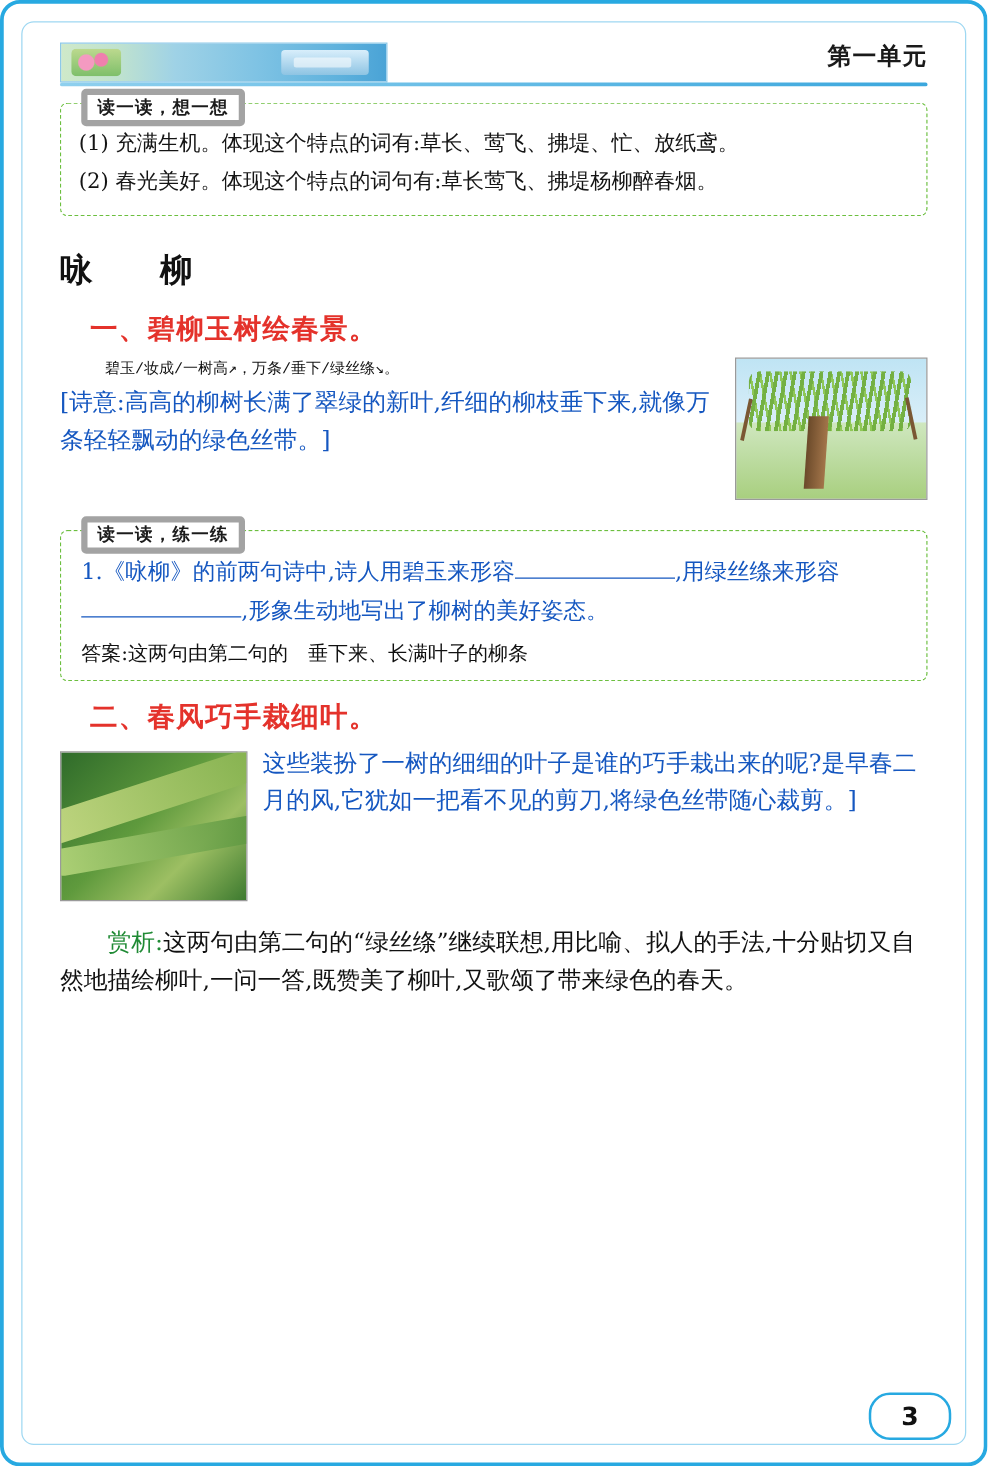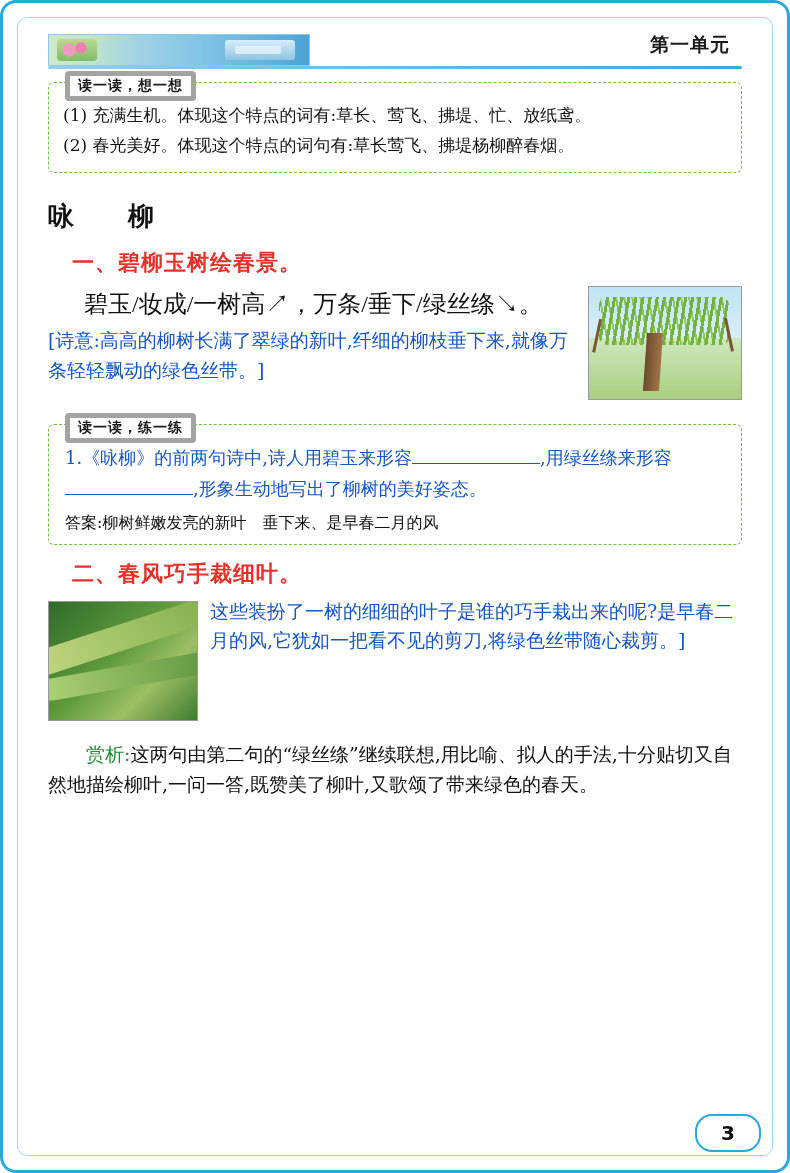--- a/index.html
+++ b/index.html
@@ -44,21 +44,21 @@
   .header-strip .boat{
     position:absolute;right:14px;top:5px;width:70px;height:20px;
     background:linear-gradient(180deg,#d8eefb,#8ec4e3);
     border-radius:3px;
   }
   .header-strip .boat:after{
     content:"";position:absolute;left:10px;top:6px;width:46px;height:8px;
     background:#fff;opacity:.55;border-radius:2px;
   }
   .unit-title{
-    position:absolute;right:12px;top:0;
+    position:absolute;right:0;top:0;
     font-family:"DejaVu Sans","Liberation Sans",sans-serif;
     font-weight:bold;font-size:19px;color:#1a1a1a;letter-spacing:1px;
   }
   .header-rule{
     position:absolute;left:0;right:0;top:34px;height:3px;
     background:linear-gradient(90deg,#8fd0ee,#3ba7dd);
     border-radius:2px;
   }
 
   
@@ -97,22 +97,22 @@
     margin:26px 0 14px 0;
     font-family:"DejaVu Serif","Liberation Serif",serif;
   }
   .section-head{
     color:#e4322b;font-weight:bold;font-size:22px;
     margin:14px 0 8px 24px;letter-spacing:1px;
     font-family:"DejaVu Sans","Liberation Sans",sans-serif;
   }
 
   .verse{
-    font-size:24px;color:#111;margin:6px 0 4px 36px;
-    font-family:Liberation Serif, serif;
+    font-size:12px;color:#111;margin:6px 0 4px 36px;
+    font-family:Liberation Mono, monospace;
     line-height:1.5;
   }
 
   .blue{color:#1557c0;}
   .meaning{
     font-size:19px;line-height:1.55;color:#1557c0;
     font-family:"DejaVu Serif","Liberation Serif",serif;
     margin:4px 0 0 0;
   }
   .analysis{
@@ -243,21 +243,21 @@
     <div class="clear"></div>
 
 
     <div class="practice">
       <div class="tag">读一读，练一练</div>
       <div class="p-line">
         <span>1.《咏柳》的前两句诗中,诗人用碧玉来形容</span><span class="blank wide"></span><span>,用绿丝绦来形容</span><br>
         <span class="blank wide"></span><span>,形象生动地写出了柳树的美好姿态。</span>
       </div>
       <div class="answer">
-        <span class="lbl">答案:</span><span>柳树鲜嫩发亮的新叶　垂下来、是早春二月的风</span>
+        <span class="lbl">答案:</span><span>这两句由第二句的　垂下来、长满叶子的柳条</span>
       </div>
     </div>
 
     <div class="section-head">二、春风巧手裁细叶。</div>
 
     <div class="img-leaf"></div>
 
     <div class="meaning">这些装扮了一树的细细的叶子是谁的巧手栽出来的呢?是早春二月的风,它犹如一把看不见的剪刀,将绿色丝带随心裁剪。]</div>
 
     <div class="clear"></div>

